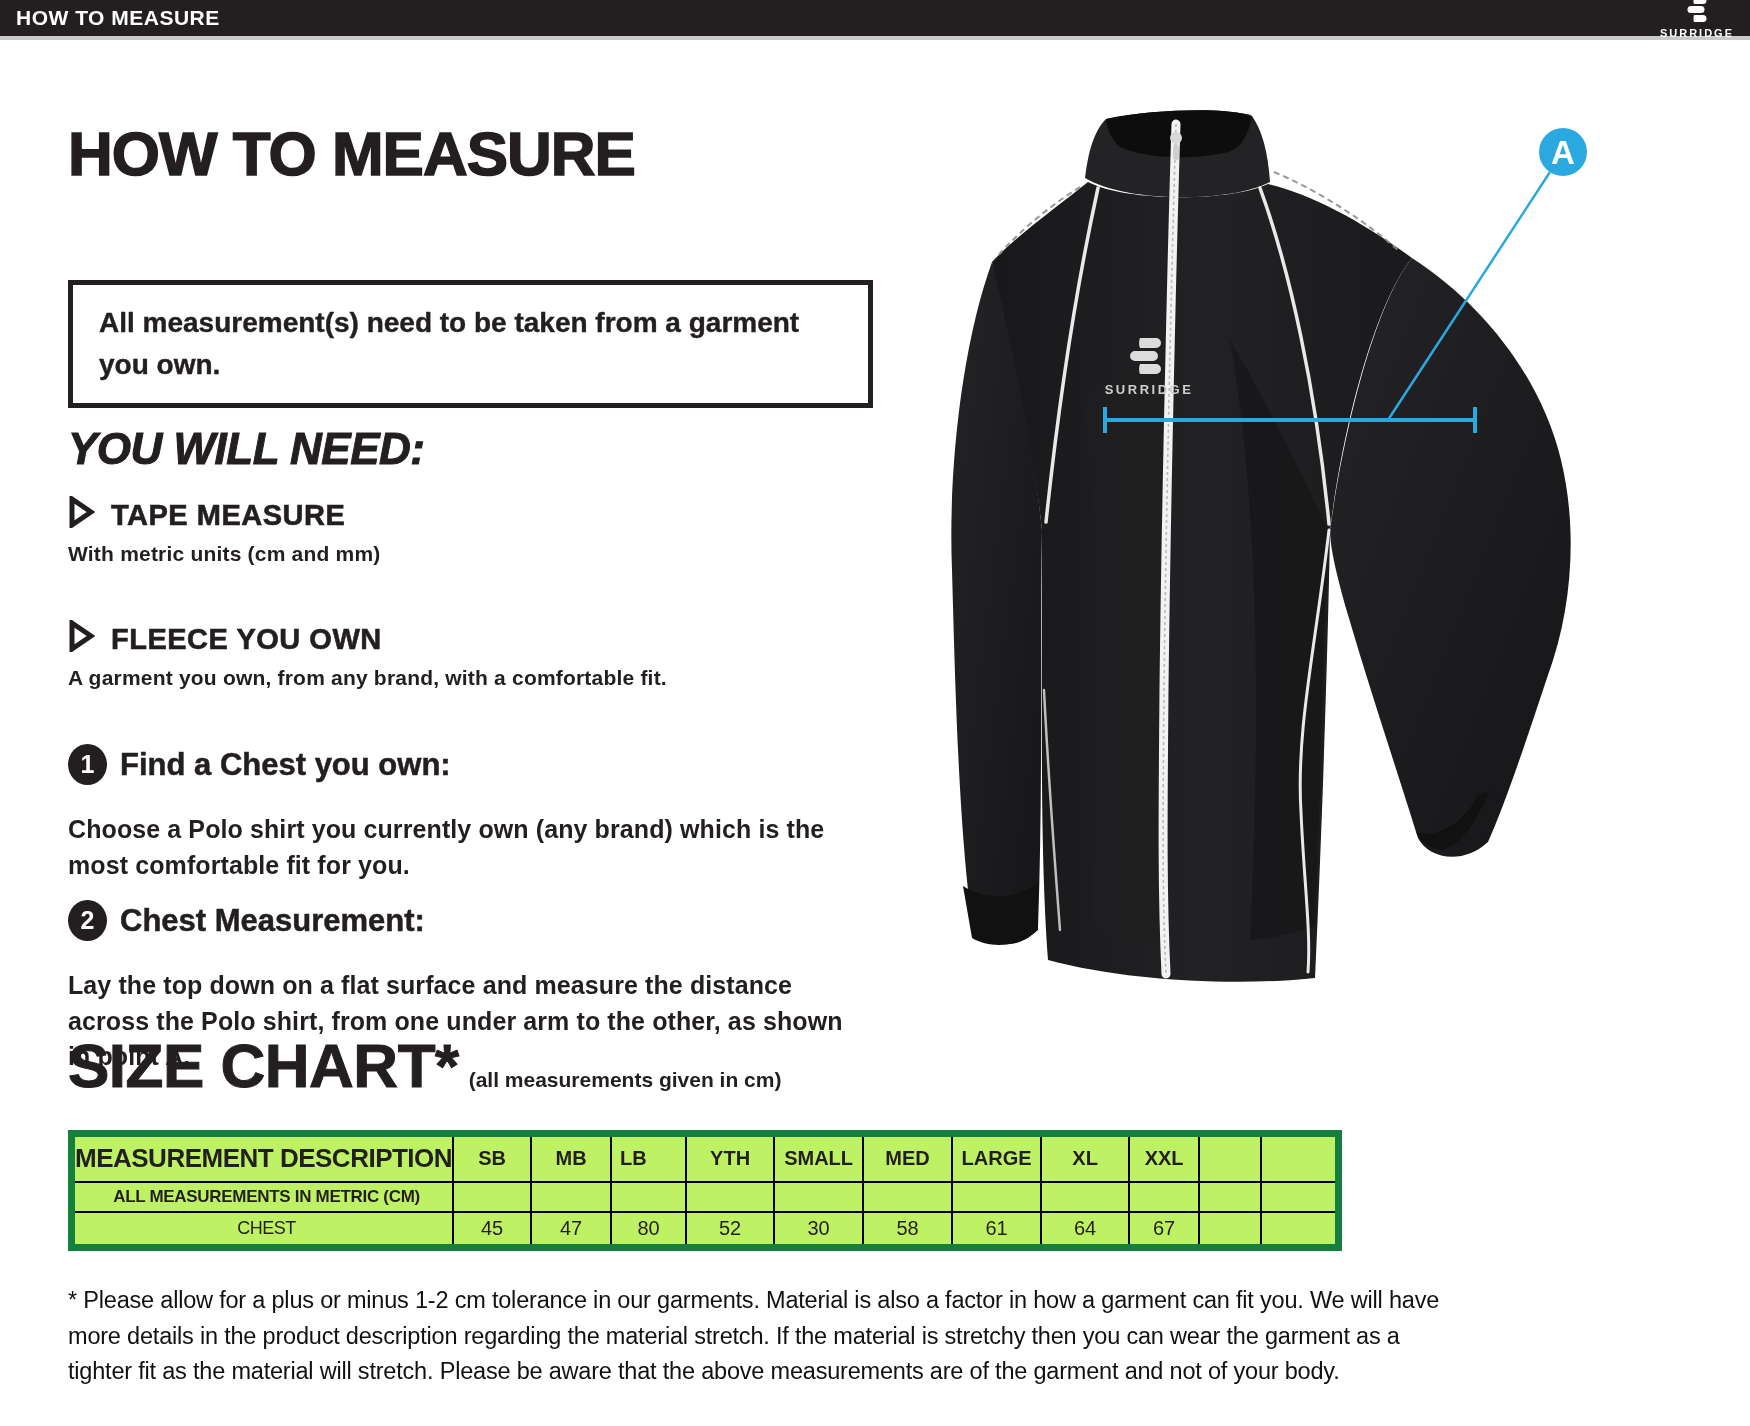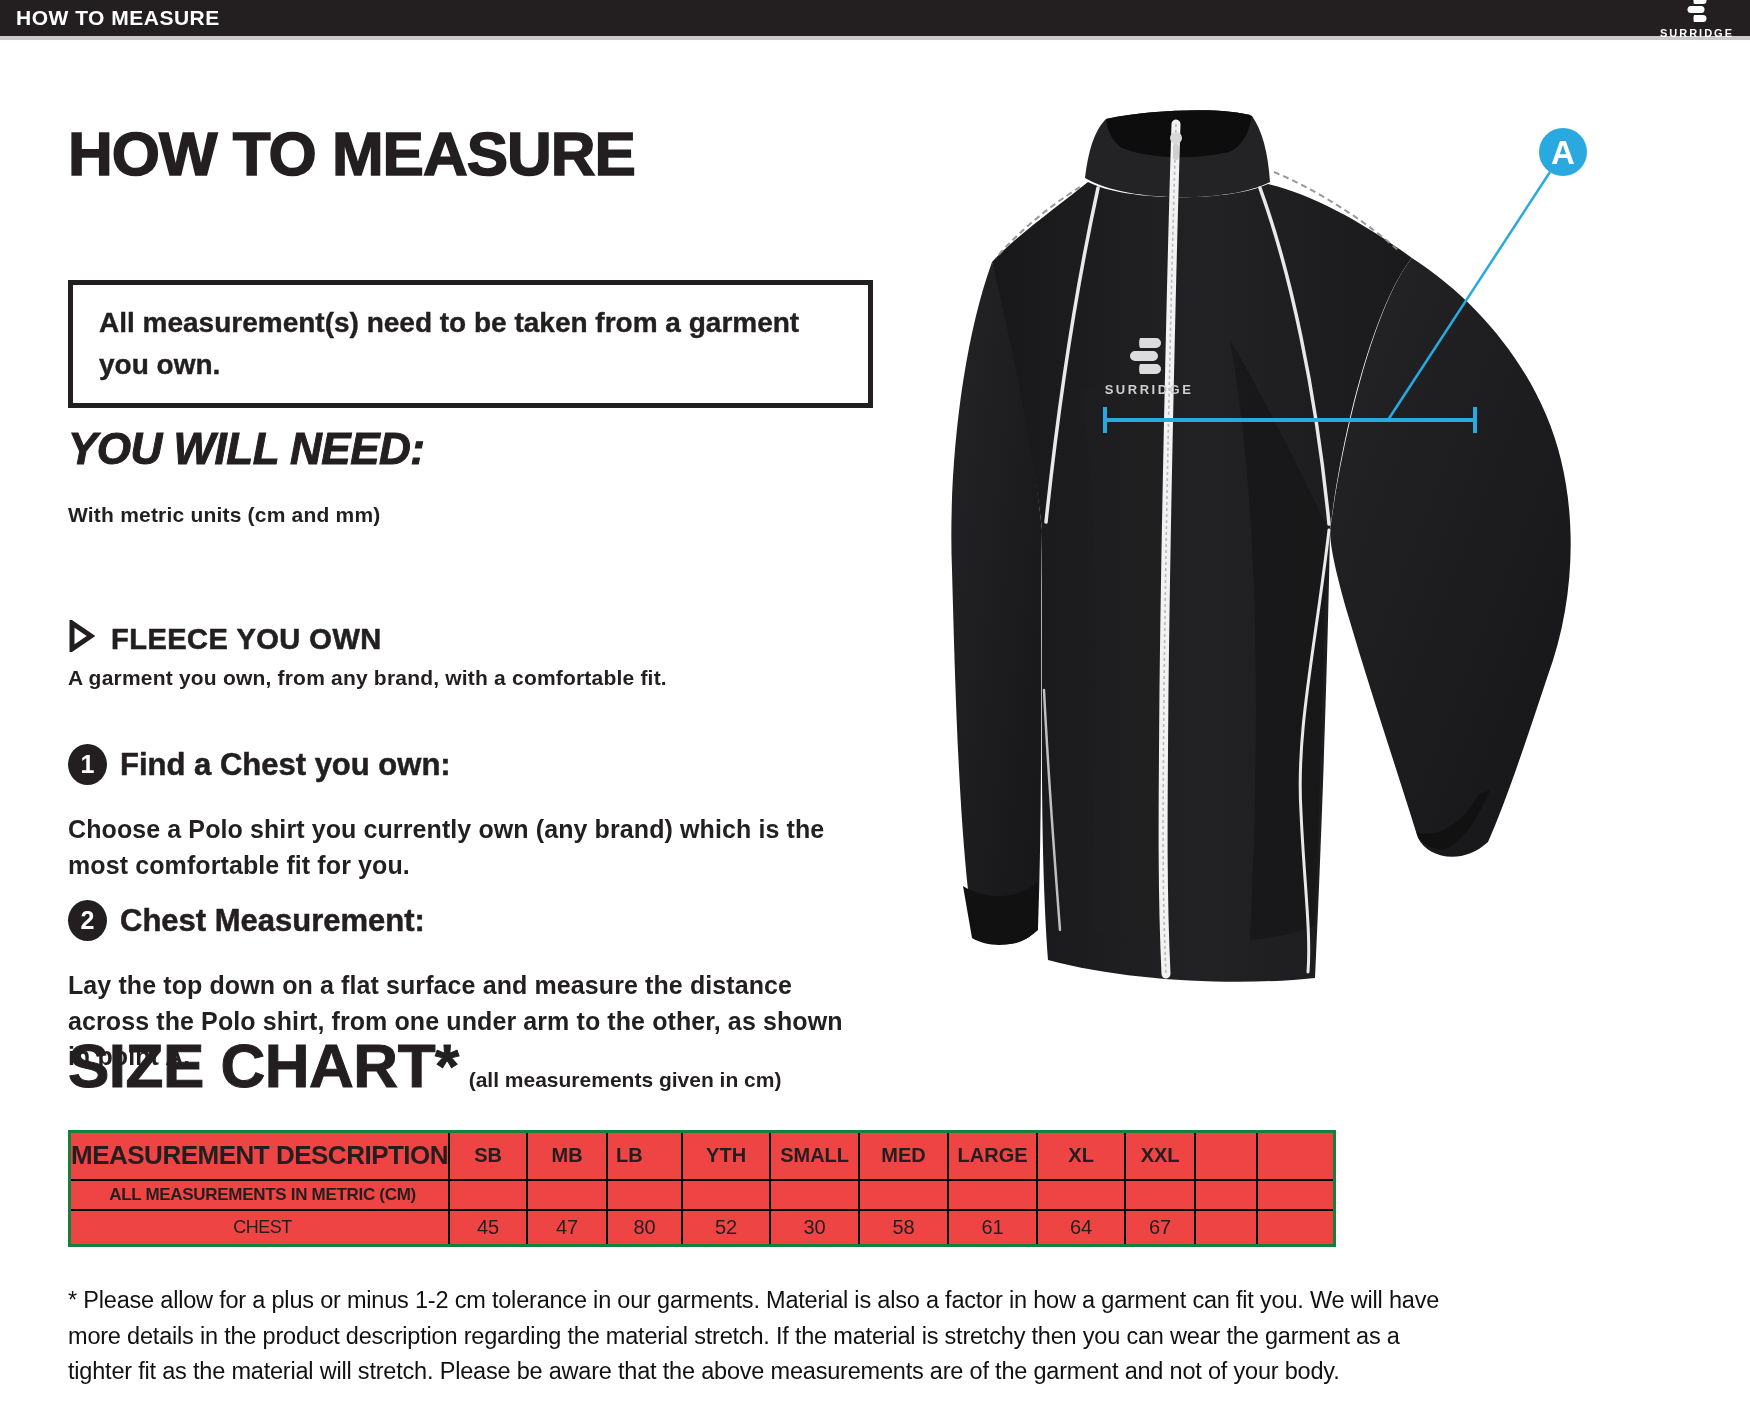--- a/index.html
+++ b/index.html
@@ -45,21 +45,21 @@
     display:flex;align-items:center;justify-content:center;font-size:25px;font-weight:bold;
     flex:0 0 auto;-webkit-text-stroke:0;
   }
   .step-desc{font-size:25px;font-weight:bold;margin-top:27px;line-height:1.42;max-width:775px;letter-spacing:.1px;}
   .sizechart-head{position:absolute;left:68px;top:1030px;display:flex;align-items:baseline;gap:10px;}
   .sizechart-head .big{font-size:62px;font-weight:900;letter-spacing:-.5px;-webkit-text-stroke:1px #231f20;}
   .sizechart-head .small{font-size:21px;font-weight:bold;}
   
   .size-table{
     position:absolute;left:68px;top:1130px;border-collapse:collapse;table-layout:fixed;
-    border:3px solid #15803d;background:#ef4444;
+    border:7px solid #15803d;background:#bef264;
   }
   .size-table th,.size-table td{border:2px solid #000;padding:0;overflow:hidden;white-space:nowrap;}
   .size-table thead tr{height:48px;}
   .size-table tbody tr.r0{height:30px;}
   .size-table tbody tr.r1{height:36px;}
   .size-table th{font-size:20px;font-weight:bold;text-align:center;}
   .size-table th.desc-h{font-size:26px;text-align:center;letter-spacing:-.5px;}
   .size-table th.al{text-align:left;padding-left:8px;}
   .size-table td.rowlabel{text-align:center;padding-left:6px;}
   .size-table tr.r0 td.rowlabel{font-size:17px;font-weight:bold;letter-spacing:-.3px;}
@@ -92,20 +92,28 @@
   </div>
 </div>
 
 <div class="h1">HOW TO MEASURE</div>
 
 <div class="notice-box">All measurement(s) need to be taken from a garment you own.</div>
 
 <div class="h2 ywn">YOU WILL NEED:</div>
 
 <div class="need n1">
+  <div class="need-head">
+    <span>
+      <svg width="27" height="32" viewBox="0 0 27 32">
+        <path d="M4,3 L23,16 L4,29 Z" fill="none" stroke="#231f20" stroke-width="5" stroke-linejoin="miter"></path>
+      </svg>
+    </span>
+    <span>TAPE MEASURE</span>
+  </div>
   <div class="need-desc">With metric units (cm and mm)</div>
 </div>
 
 <div class="need n2">
   <div class="need-head">
     <span>
       <svg width="27" height="32" viewBox="0 0 27 32">
         <path d="M4,3 L23,16 L4,29 Z" fill="none" stroke="#231f20" stroke-width="5" stroke-linejoin="miter"></path>
       </svg>
     </span>

